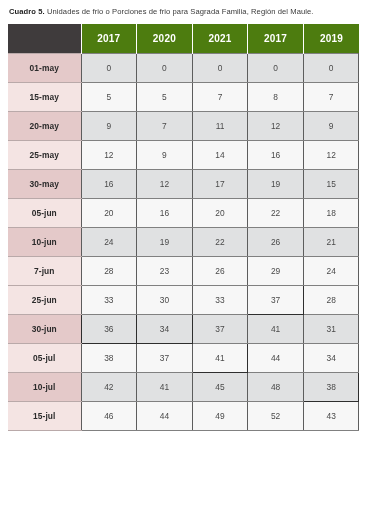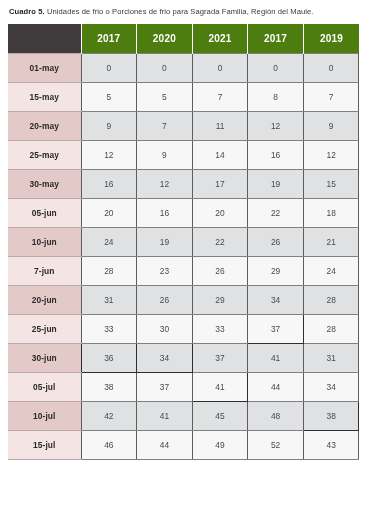--- a/index.html
+++ b/index.html
@@ -169,28 +169,20 @@
           <td class="val-cell">21</td>
         </tr>
         <tr class="even">
           <td class="date-cell">7-jun</td>
           <td class="val-cell">28</td>
           <td class="val-cell">23</td>
           <td class="val-cell">26</td>
           <td class="val-cell">29</td>
           <td class="val-cell">24</td>
         </tr>
-        <tr class="odd">
-          <td class="date-cell">20-jun</td>
-          <td class="val-cell">31</td>
-          <td class="val-cell">26</td>
-          <td class="val-cell">29</td>
-          <td class="val-cell">34</td>
-          <td class="val-cell">28</td>
-        </tr>
         <tr class="even">
           <td class="date-cell">25-jun</td>
           <td class="val-cell">33</td>
           <td class="val-cell">30</td>
           <td class="val-cell">33</td>
           <td class="val-cell marked">37</td>
           <td class="val-cell">28</td>
         </tr>
         <tr class="odd">
           <td class="date-cell">30-jun</td>

